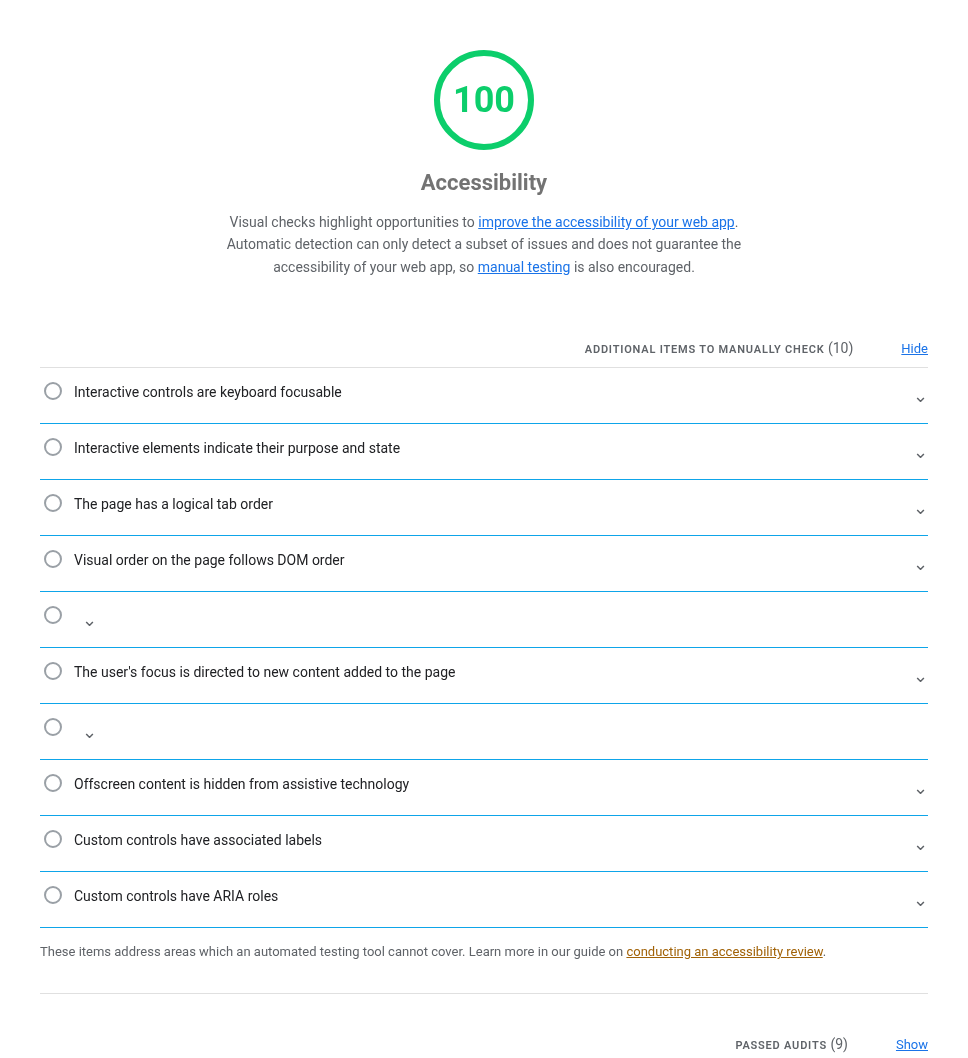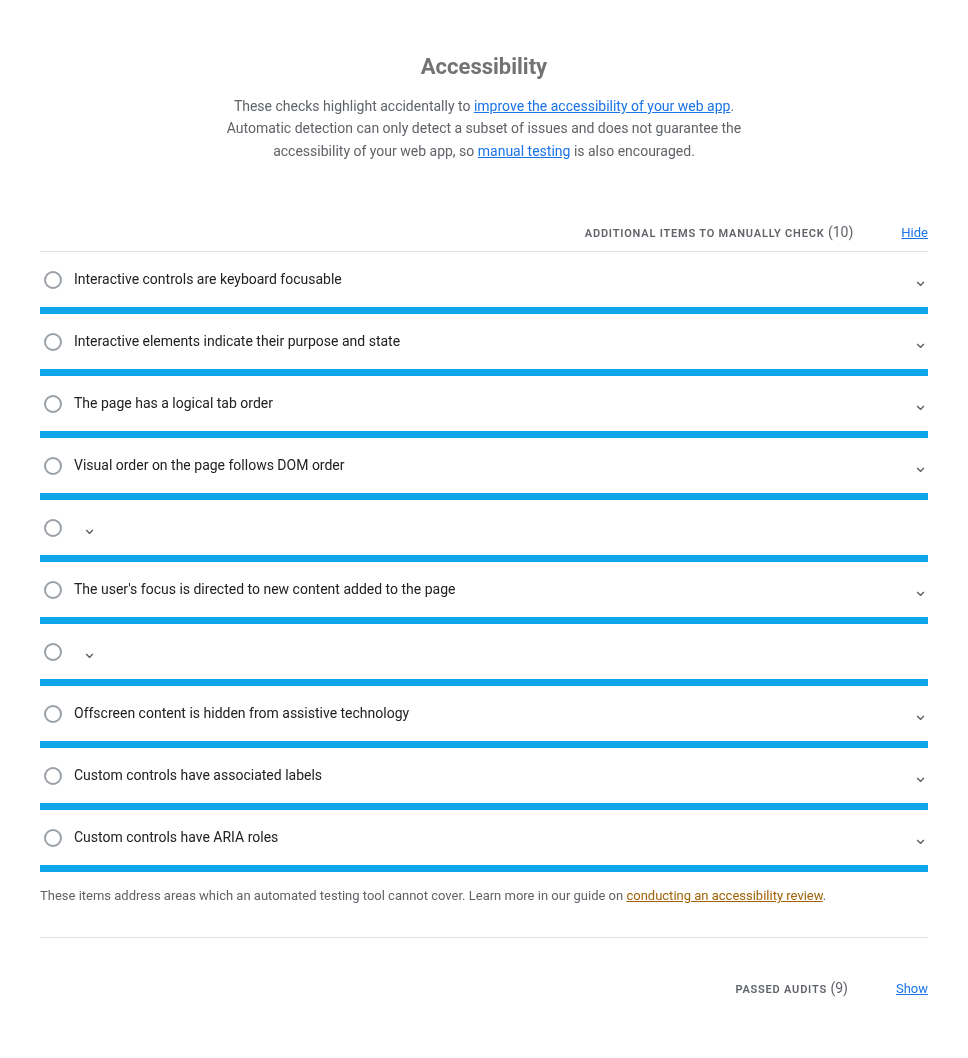--- a/index.html
+++ b/index.html
@@ -100,23 +100,23 @@
       text-decoration: underline;
     }
 
     
     .audit-list {
       border-top: 1px solid #e0e0e0;
     }
 
     .audit-item {
       display: flex;
-      align-items: center;
+      align-items: flex-start;
       padding: 14px 0;
-      border-bottom: 7px solid #0ea5e9;
+      border-bottom: 1px solid #0ea5e9;
       cursor: pointer;
     }
 
     .audit-icon {
       width: 18px;
       height: 18px;
       border-radius: 50%;
       border: 2px solid #9aa0a6;
       margin-right: 12px;
       flex-shrink: 0;
@@ -158,23 +158,26 @@
       border-top: 1px solid #e0e0e0;
       margin: 0;
     }
   </style>
 </head>
 <body>
 
 <div class="page-container">
 
   <div class="score-section">
+    <div class="score-circle" style="border-color: rgb(12, 206, 107);">
+      <span class="score-number" style="color: rgb(12, 206, 107);">100</span>
+    </div>
     <h1 class="score-title">Accessibility</h1>
     <p class="score-description">
-      <span>These checks highlight accidentally to </span><a href="#">improve the accessibility of your web app</a><span>. Automatic detection can only detect a subset of issues and does not guarantee the accessibility of your web app, so </span><a href="#">manual testing</a><span> is also encouraged.</span>
+      <span>Visual checks highlight opportunities to </span><a href="#">improve the accessibility of your web app</a><span>. Automatic detection can only detect a subset of issues and does not guarantee the accessibility of your web app, so </span><a href="#">manual testing</a><span> is also encouraged.</span>
     </p>
   </div>
 
   <div class="section-header">
     <div>
       <span class="section-title">ADDITIONAL ITEMS TO MANUALLY CHECK</span>
       <span class="section-count">(10)</span>
     </div>
     <button class="section-toggle">Hide</button>
   </div>

